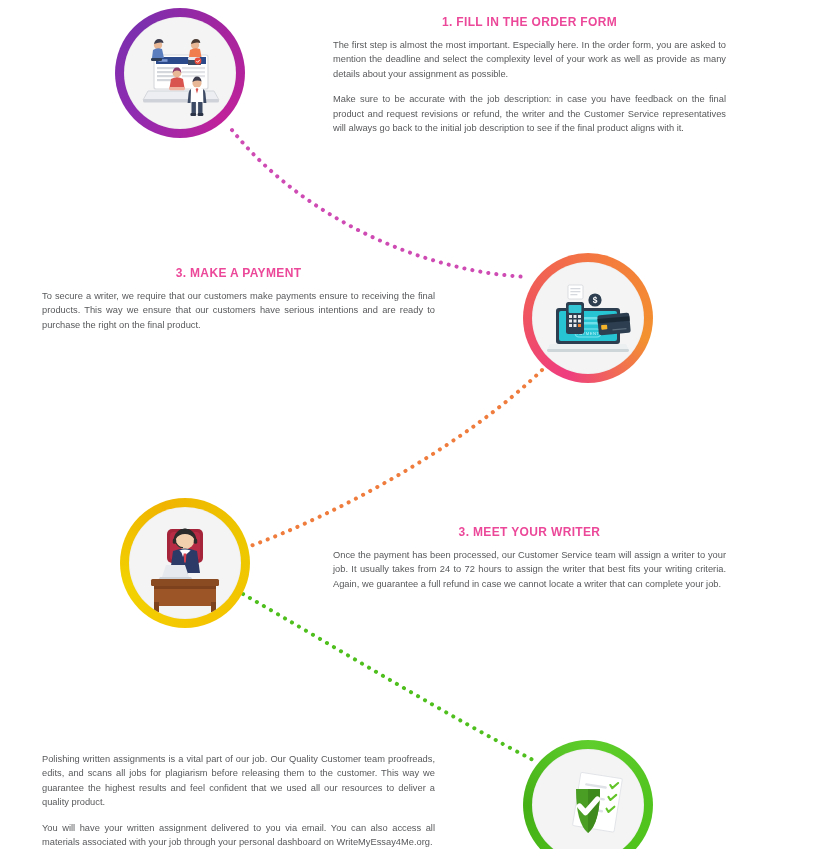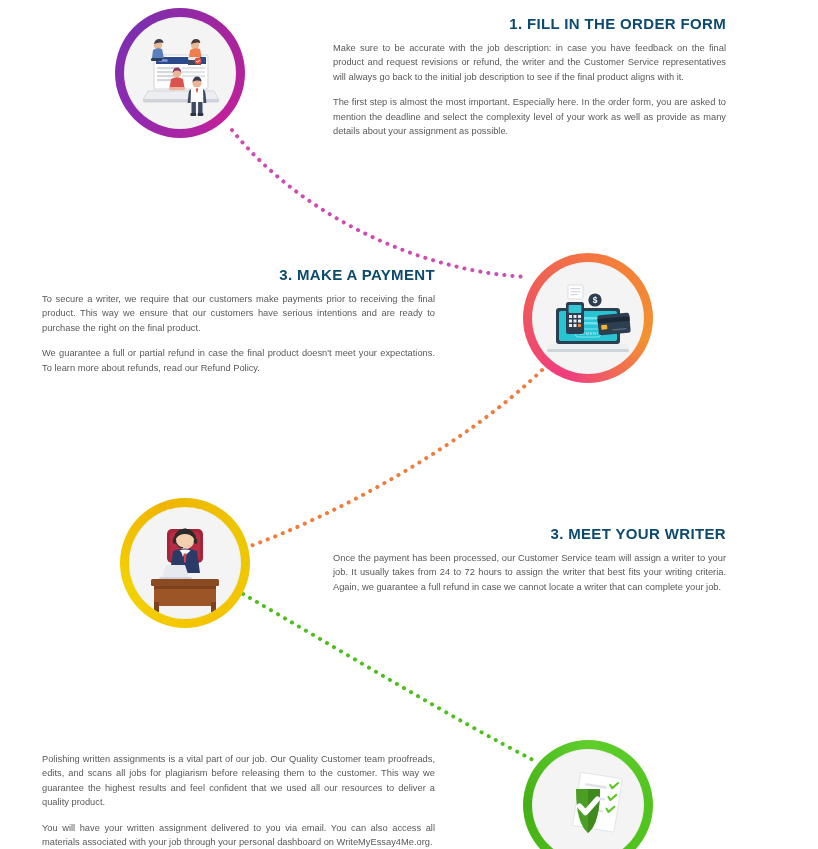--- a/index.html
+++ b/index.html
@@ -29,25 +29,25 @@
     z-index: 1;
   }
 
   
   .step-text {
     position: absolute;
     z-index: 3;
   }
   .step-heading {
     font-family: "Liberation Sans Narrow", "Liberation Sans", "DejaVu Sans", sans-serif;
-    font-size: 15px;
+    font-size: 12px;
     font-weight: bold;
-    color: #0c4a6e;
+    color: #ec4899;
     letter-spacing: 0.35px;
-    text-align: right;
+    text-align: center;
     margin-bottom: 9px;
   }
   .step-para {
     font-size: 9.3px;
     line-height: 1.55;
     color: #58595b;
     text-align: justify;
     margin-bottom: 11px;
   }
   .step-para:last-child { margin-bottom: 0; }
@@ -150,22 +150,22 @@
           <rect x="74.1" y="85" width="4.4" height="13" fill="#3d4a63"></rect>
           <rect x="66.4" y="96" width="5.8" height="3" rx="1.2" fill="#2b3447"></rect>
           <rect x="73.6" y="96" width="5.8" height="3" rx="1.2" fill="#2b3447"></rect>
         </g>
       </svg>
     </div>
   </div>
 
   <div class="step-text" style="left:333px; top:15px; width:393px;">
     <div class="step-heading">1. FILL IN THE ORDER FORM</div>
+    <div class="step-para">The first step is almost the most important. Especially here. In the order form, you are asked to mention the deadline and select the complexity level of your work as well as provide as many details about your assignment as possible.</div>
     <div class="step-para">Make sure to be accurate with the job description: in case you have feedback on the final product and request revisions or refund, the writer and the Customer Service representatives will always go back to the initial job description to see if the final product aligns with it.</div>
-    <div class="step-para">The first step is almost the most important. Especially here. In the order form, you are asked to mention the deadline and select the complexity level of your work as well as provide as many details about your assignment as possible.</div>
   </div>
 
   <div class="circle-wrap" style="left:523px; top:253px; width:130px; height:130px;">
     <div class="ring ring-2"></div>
     <div class="ring-inner">
       <svg class="art" viewBox="0 0 112 112">
 
         <rect x="24" y="46" width="64" height="36" rx="3" fill="#2c3e50"></rect>
         <rect x="27" y="49" width="58" height="30" rx="2" fill="#27c4d4"></rect>
         <rect x="45" y="55" width="30" height="2.4" rx="1.2" fill="#6fe0ea"></rect>
@@ -203,22 +203,21 @@
           <rect x="66" y="55.5" width="32" height="4.6" fill="#1a2836"></rect>
           <rect x="69" y="62" width="6" height="4.6" rx="0.8" fill="#f5b42a"></rect>
           <rect x="80" y="67" width="14" height="1.3" fill="#5a6b7a"></rect>
         </g>
       </svg>
     </div>
   </div>
 
   <div class="step-text" style="left:42px; top:266px; width:393px;">
     <div class="step-heading">3. MAKE A PAYMENT</div>
-    <div class="step-para">To secure a writer, we require that our customers make payments prior to receiving the final product. This way we ensure that our customers have serious intentions and are ready to purchase the right on the final product.</div>
-    <div class="step-para">We guarantee a full or partial refund in case the final product doesn't meet your expectations. To learn more about refunds, read our Refund Policy.</div>
+    <div class="step-para">To secure a writer, we require that our customers make payments ensure to receiving the final products. This way we ensure that our customers have serious intentions and are ready to purchase the right on the final product.</div>
   </div>
 
   <div class="circle-wrap" style="left:120px; top:498px; width:130px; height:130px;">
     <div class="ring ring-3"></div>
     <div class="ring-inner">
       <svg class="art" viewBox="0 0 112 112">
 
         <rect x="38" y="22" width="36" height="34" rx="5" fill="#a6243a"></rect>
         <rect x="41" y="25" width="30" height="28" rx="4" fill="#b82b44"></rect>
 

